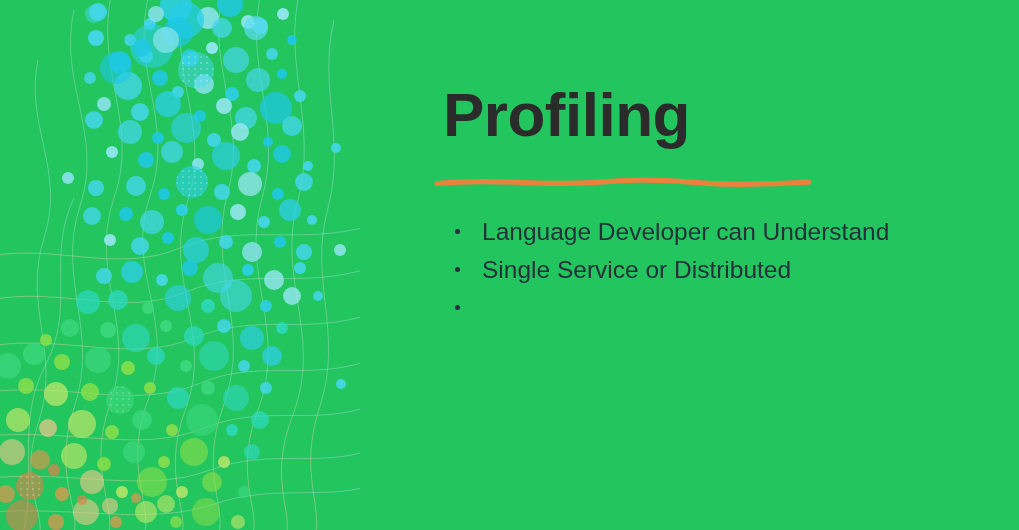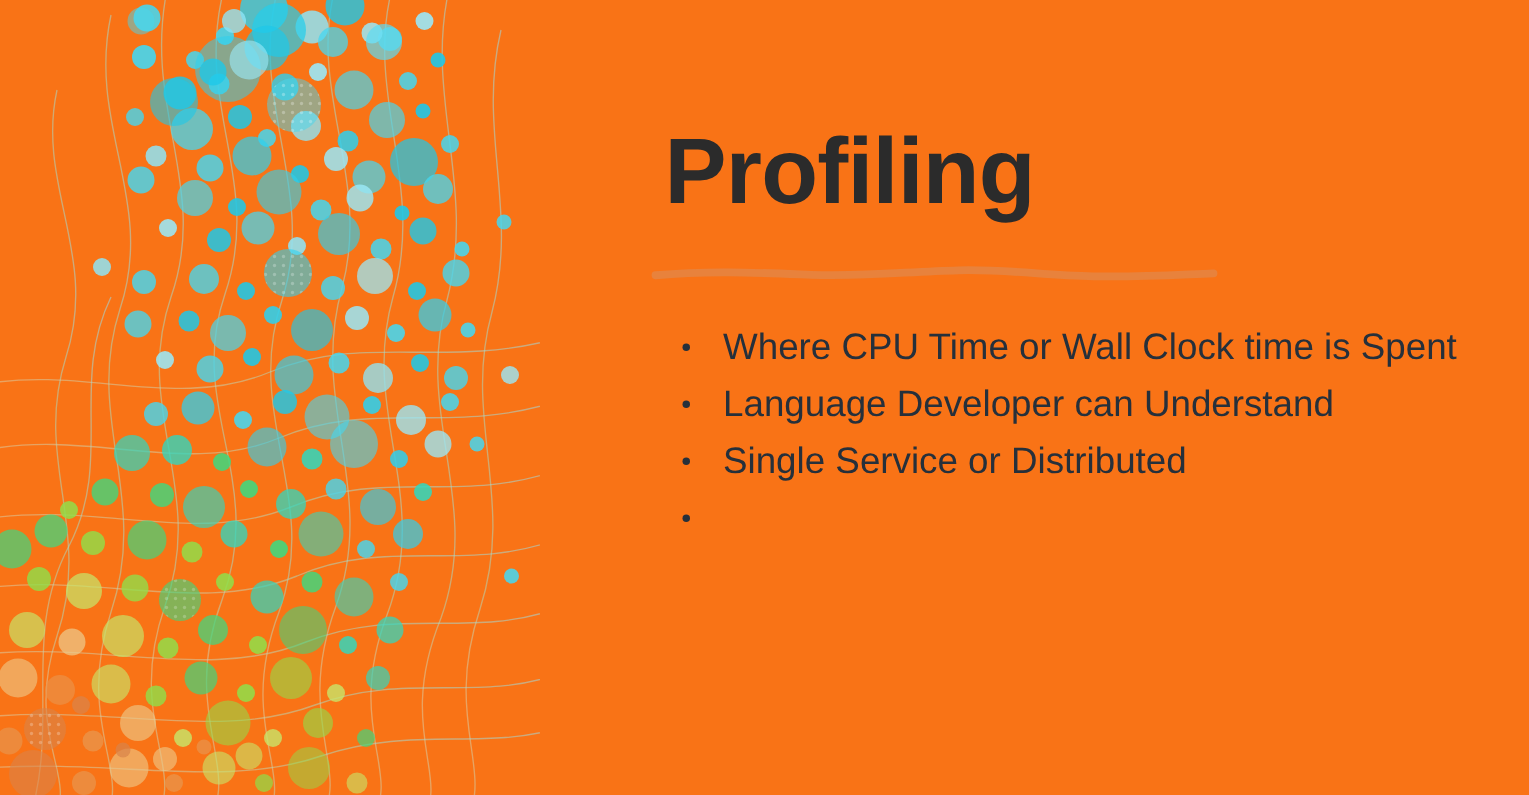--- a/index.html
+++ b/index.html
@@ -8,21 +8,21 @@
     padding: 0;
     background: #ffffff;
   }
   body {
     font-family: "Liberation Sans", sans-serif;
   }
   #slide {
     position: relative;
     width: 1019px;
     height: 530px;
-    background: #f97316;
+    background: #22c55e;
     overflow: hidden;
   }
 
   
   #decor {
     position: absolute;
     left: 0;
     top: 0;
     width: 360px;
     height: 530px;
@@ -354,24 +354,20 @@
 
     <div id="title-rule">
       <svg viewBox="0 0 380 20" xmlns="http://www.w3.org/2000/svg" aria-hidden="true">
         <path d="M4,11.5 C40,8.2 72,9.8 108,11.2 C144,12.6 172,9.0 206,8.2 C240,7.4 262,11.6 296,12.2 C330,12.8 354,11.0 376,10.2" fill="none" stroke="#e8823c" stroke-width="5.2" stroke-linecap="round"></path>
       </svg>
     </div>
 
     <ul id="bullet-list">
       <li class="bullet-item">
         <span class="bullet-dot"></span>
-        <span>Where CPU Time or Wall Clock time is Spent</span>
-      </li>
-      <li class="bullet-item">
-        <span class="bullet-dot"></span>
         <span>Language Developer can Understand</span>
       </li>
       <li class="bullet-item">
         <span class="bullet-dot"></span>
         <span>Single Service or Distributed</span>
       </li>
       <li class="bullet-item">
         <span class="bullet-dot"></span>
       </li>
     </ul>

